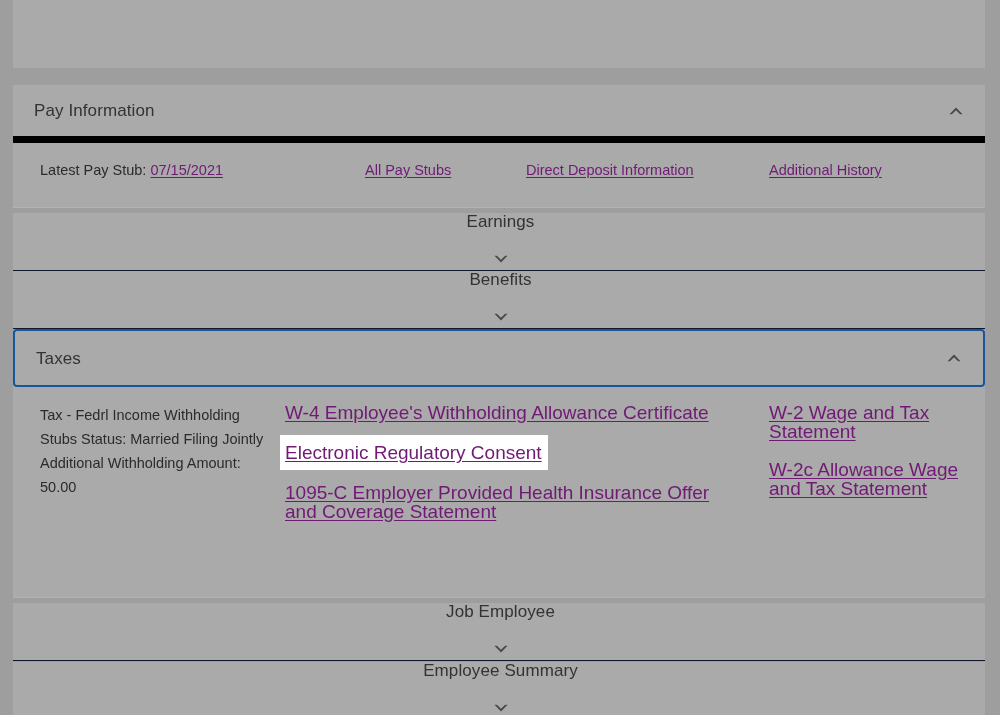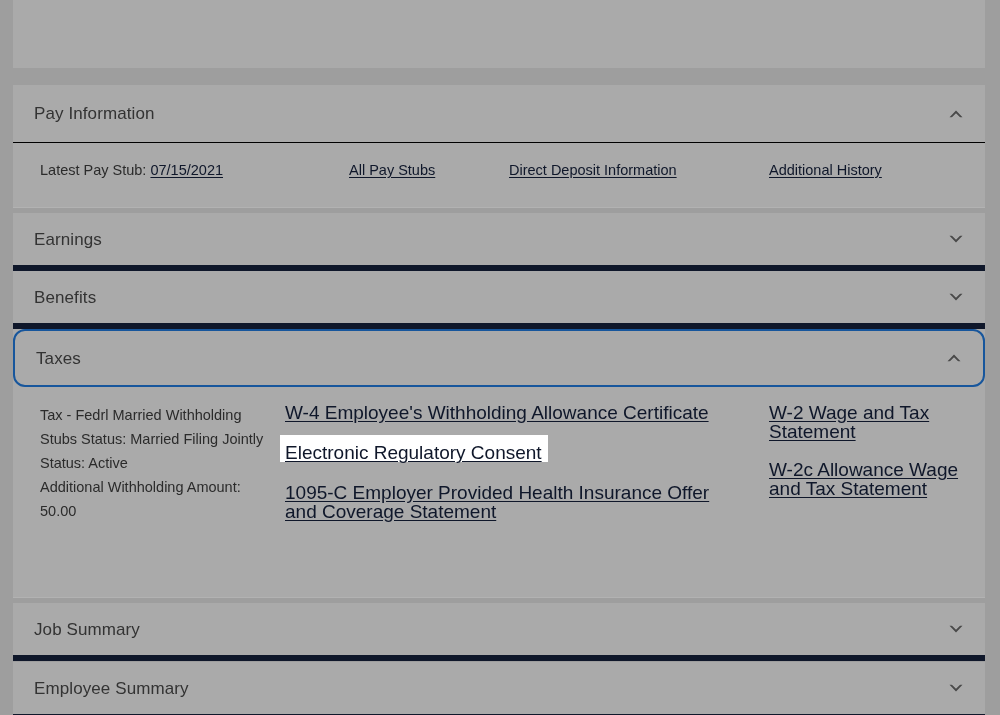--- a/index.html
+++ b/index.html
@@ -42,28 +42,29 @@
     position: relative;
     height: 58px;
     background: #aaaaaa;
     box-sizing: border-box;
     display: flex;
     align-items: center;
     padding: 0 18px 0 21px;
     cursor: pointer;
   }
   .acc-header.expanded {
-    border-bottom: 1px solid #000000;
+    border-bottom: 7px solid #000000;
   }
   .acc-header.collapsed {
-    border-bottom: 6px solid #0f172a;
+    border-bottom: 1px solid #0f172a;
+    flex-direction: column;
   }
   .acc-header.focused {
     border: 2px solid #17569c;
-    border-radius: 12px;
+    border-radius: 4px;
     height: 58px;
   }
 
   .acc-title {
     font-size: 17px;
     color: #333333;
     letter-spacing: 0.1px;
     font-weight: 400;
     line-height: 1;
     flex: 1 1 auto;
@@ -91,26 +92,26 @@
     height: 64px;
   }
   .payinfo-cell {
     position: absolute;
     top: 19px;
     font-size: 14.5px;
     color: #2b2b2b;
     white-space: nowrap;
   }
   .c1 { left: 27px; }
-  .c2 { left: 336px; }
-  .c3 { left: 496px; }
+  .c2 { left: 352px; }
+  .c3 { left: 513px; }
   .c4 { left: 756px; }
 
   a.link {
-    color: #0f172a;
+    color: #701a75;
     text-underline-offset: 1.5px;
     cursor: pointer;
     text-align: center;
   }
 
   
   .taxes-body {
     position: relative;
     background: #aaaaaa;
     height: 210px;
@@ -147,21 +148,21 @@
   .tx-link-block {
     font-size: 19px;
     line-height: 19px;
     margin-bottom: 21px;
   }
   .tx-link-block:last-child { margin-bottom: 16px; }
 
   .highlight-box {
     display: inline-block;
     background: #ffffff;
-    padding: 8px 6px 0 5px;
+    padding: 8px 6px 8px 5px;
     margin: -8px -6px -8px -5px;
   }
 
   .tx-col-right .tx-link-block { margin-bottom: 19px; }
 </style>
 </head>
 <body>
 
 <div class="page">
 
@@ -227,23 +228,22 @@
         <svg viewBox="0 0 22 22" width="22" height="22" aria-hidden="true">
           <path d="M4.5 14.2 L11 7.6 L17.5 14.2 L15.3 14.2 L11 9.9 L6.7 14.2 Z" fill="#4a4a4a"></path>
           <path d="M11 8.6 L16.2 13.9 L15.0 13.9 L11 9.9 L7.0 13.9 L5.8 13.9 Z" fill="#4a4a4a"></path>
         </svg>
       </span>
     </div>
 
     <div class="taxes-body">
 
       <div class="tx-col tx-col-left">
-        <div class="tx-line">Tax - Fedrl Married Withholding</div>
+        <div class="tx-line">Tax - Fedrl Income Withholding</div>
         <div class="tx-line">Stubs Status: Married Filing Jointly</div>
-        <div class="tx-line">Status: Active</div>
         <div class="tx-line">Additional Withholding Amount: 50.00</div>
       </div>
 
       <div class="tx-col tx-col-mid">
         <div class="tx-link-block">
           <a class="link" href="#">W-4 Employee's Withholding Allowance Certificate</a>
         </div>
         <div class="tx-link-block">
           <span class="highlight-box"><a class="link" href="#">Electronic Regulatory Consent</a></span>
         </div>
@@ -259,21 +259,21 @@
         <div class="tx-link-block">
           <a class="link" href="#">W-2c Allowance Wage and Tax Statement</a>
         </div>
       </div>
 
     </div>
   </div>
 
   <div class="panel" style="top:603px;">
     <div class="acc-header collapsed">
-      <span class="acc-title">Job Summary</span>
+      <span class="acc-title">Job Employee</span>
       <span class="chev">
         <svg viewBox="0 0 22 22" width="22" height="22" aria-hidden="true">
           <path d="M4.5 7.8 L11 14.4 L17.5 7.8 L15.3 7.8 L11 12.1 L6.7 7.8 Z" fill="#4a4a4a"></path>
           <path d="M11 13.4 L5.8 8.1 L7.0 8.1 L11 12.1 L15.0 8.1 L16.2 8.1 Z" fill="#4a4a4a"></path>
         </svg>
       </span>
     </div>
   </div>
 
   <div class="panel" style="top:662px;">

